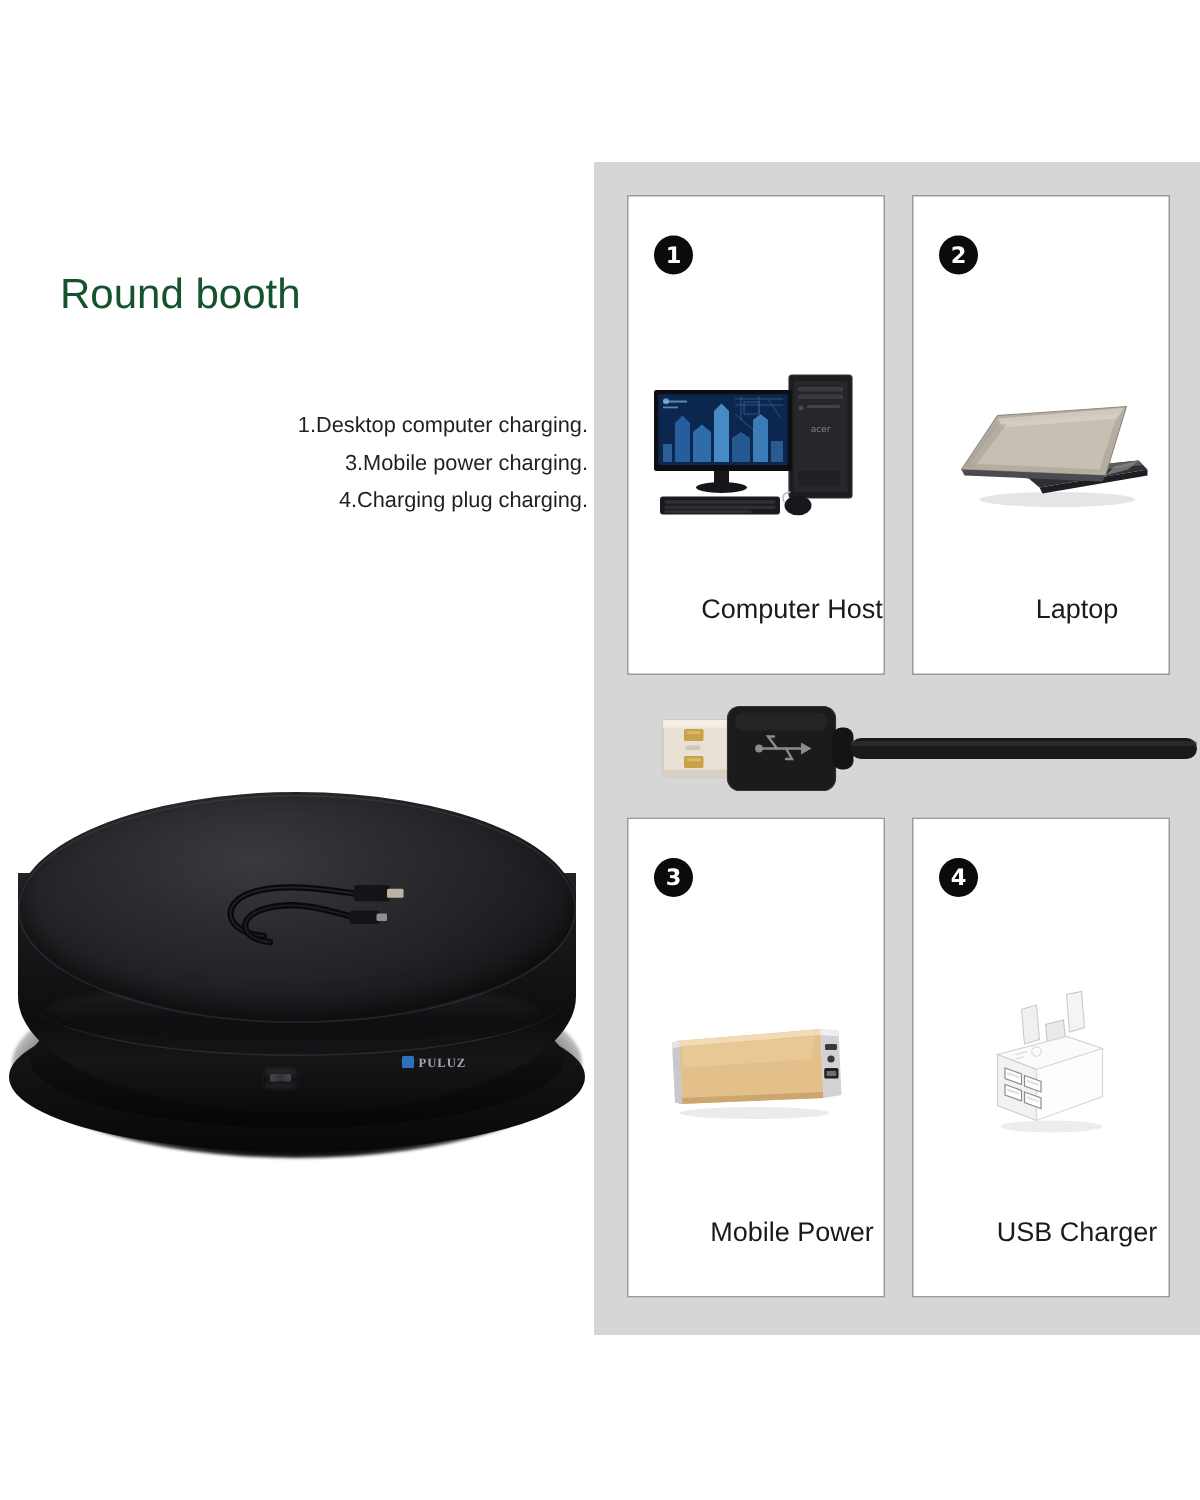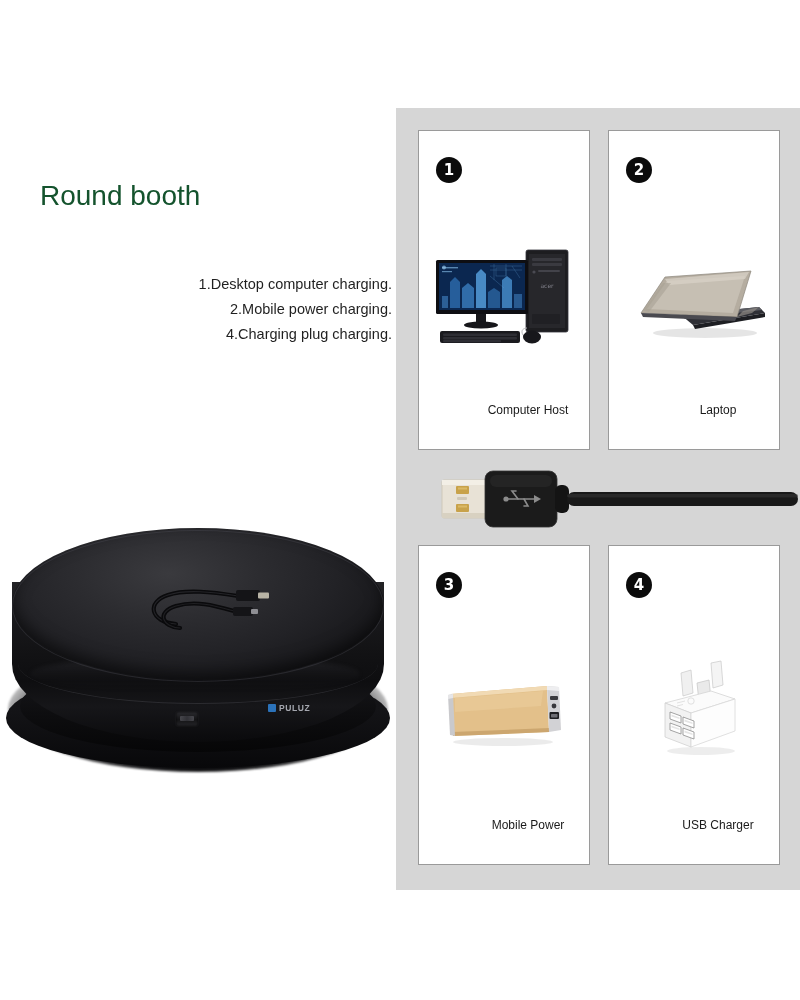--- a/index.html
+++ b/index.html
@@ -183,21 +183,21 @@
     width: 8px;
     height: 8px;
     background: #2f7fd0;
     border-radius: 1px;
   }
   .tt-brand-text {
     font-size: 8.5px;
     letter-spacing: 0.6px;
     font-weight: 700;
     color: #b9bcc4;
-    font-family: Liberation Sans, sans-serif;
+    font-family: Liberation Serif, serif;
   }
 
   
   #usage-panel {
     position: absolute;
     left: 396px;
     top: 108px;
     width: 404px;
     height: 782px;
     background: #d6d6d6;
@@ -229,21 +229,21 @@
     align-items: center;
     justify-content: center;
     font-family: "DejaVu Sans", sans-serif;
   }
   .card-label {
     position: absolute;
     left: 0;
     right: 0;
     bottom: 32px;
     text-align: center;
-    font-size: 12px;
+    font-size: 18px;
     color: #1a1a1a;
     padding-left: 48px;
   }
   .card-art {
     position: absolute;
     left: 0; right: 0;
     top: 62px;
     height: 205px;
     display: flex;
     align-items: center;
@@ -261,21 +261,21 @@
 </style>
 </head>
 <body>
 
 <div id="headline">
   <div class="headline-line">Round booth</div>
 </div>
 
 <div id="feature-list">
   <div class="feature-item">1.Desktop computer charging.</div>
-  <div class="feature-item">2.Mobile power charging.</div>
+  <div class="feature-item">3.Mobile power charging.</div>
   <div class="feature-item">4.Charging plug charging.</div>
 </div>
 
 <div id="product-turntable">
   <div class="tt-base-shadow"></div>
   <div class="tt-foot"></div>
   <div class="tt-foot-inner"></div>
   <div class="tt-body"></div>
   <div class="tt-body-hl"></div>
   <div class="tt-top"></div>

